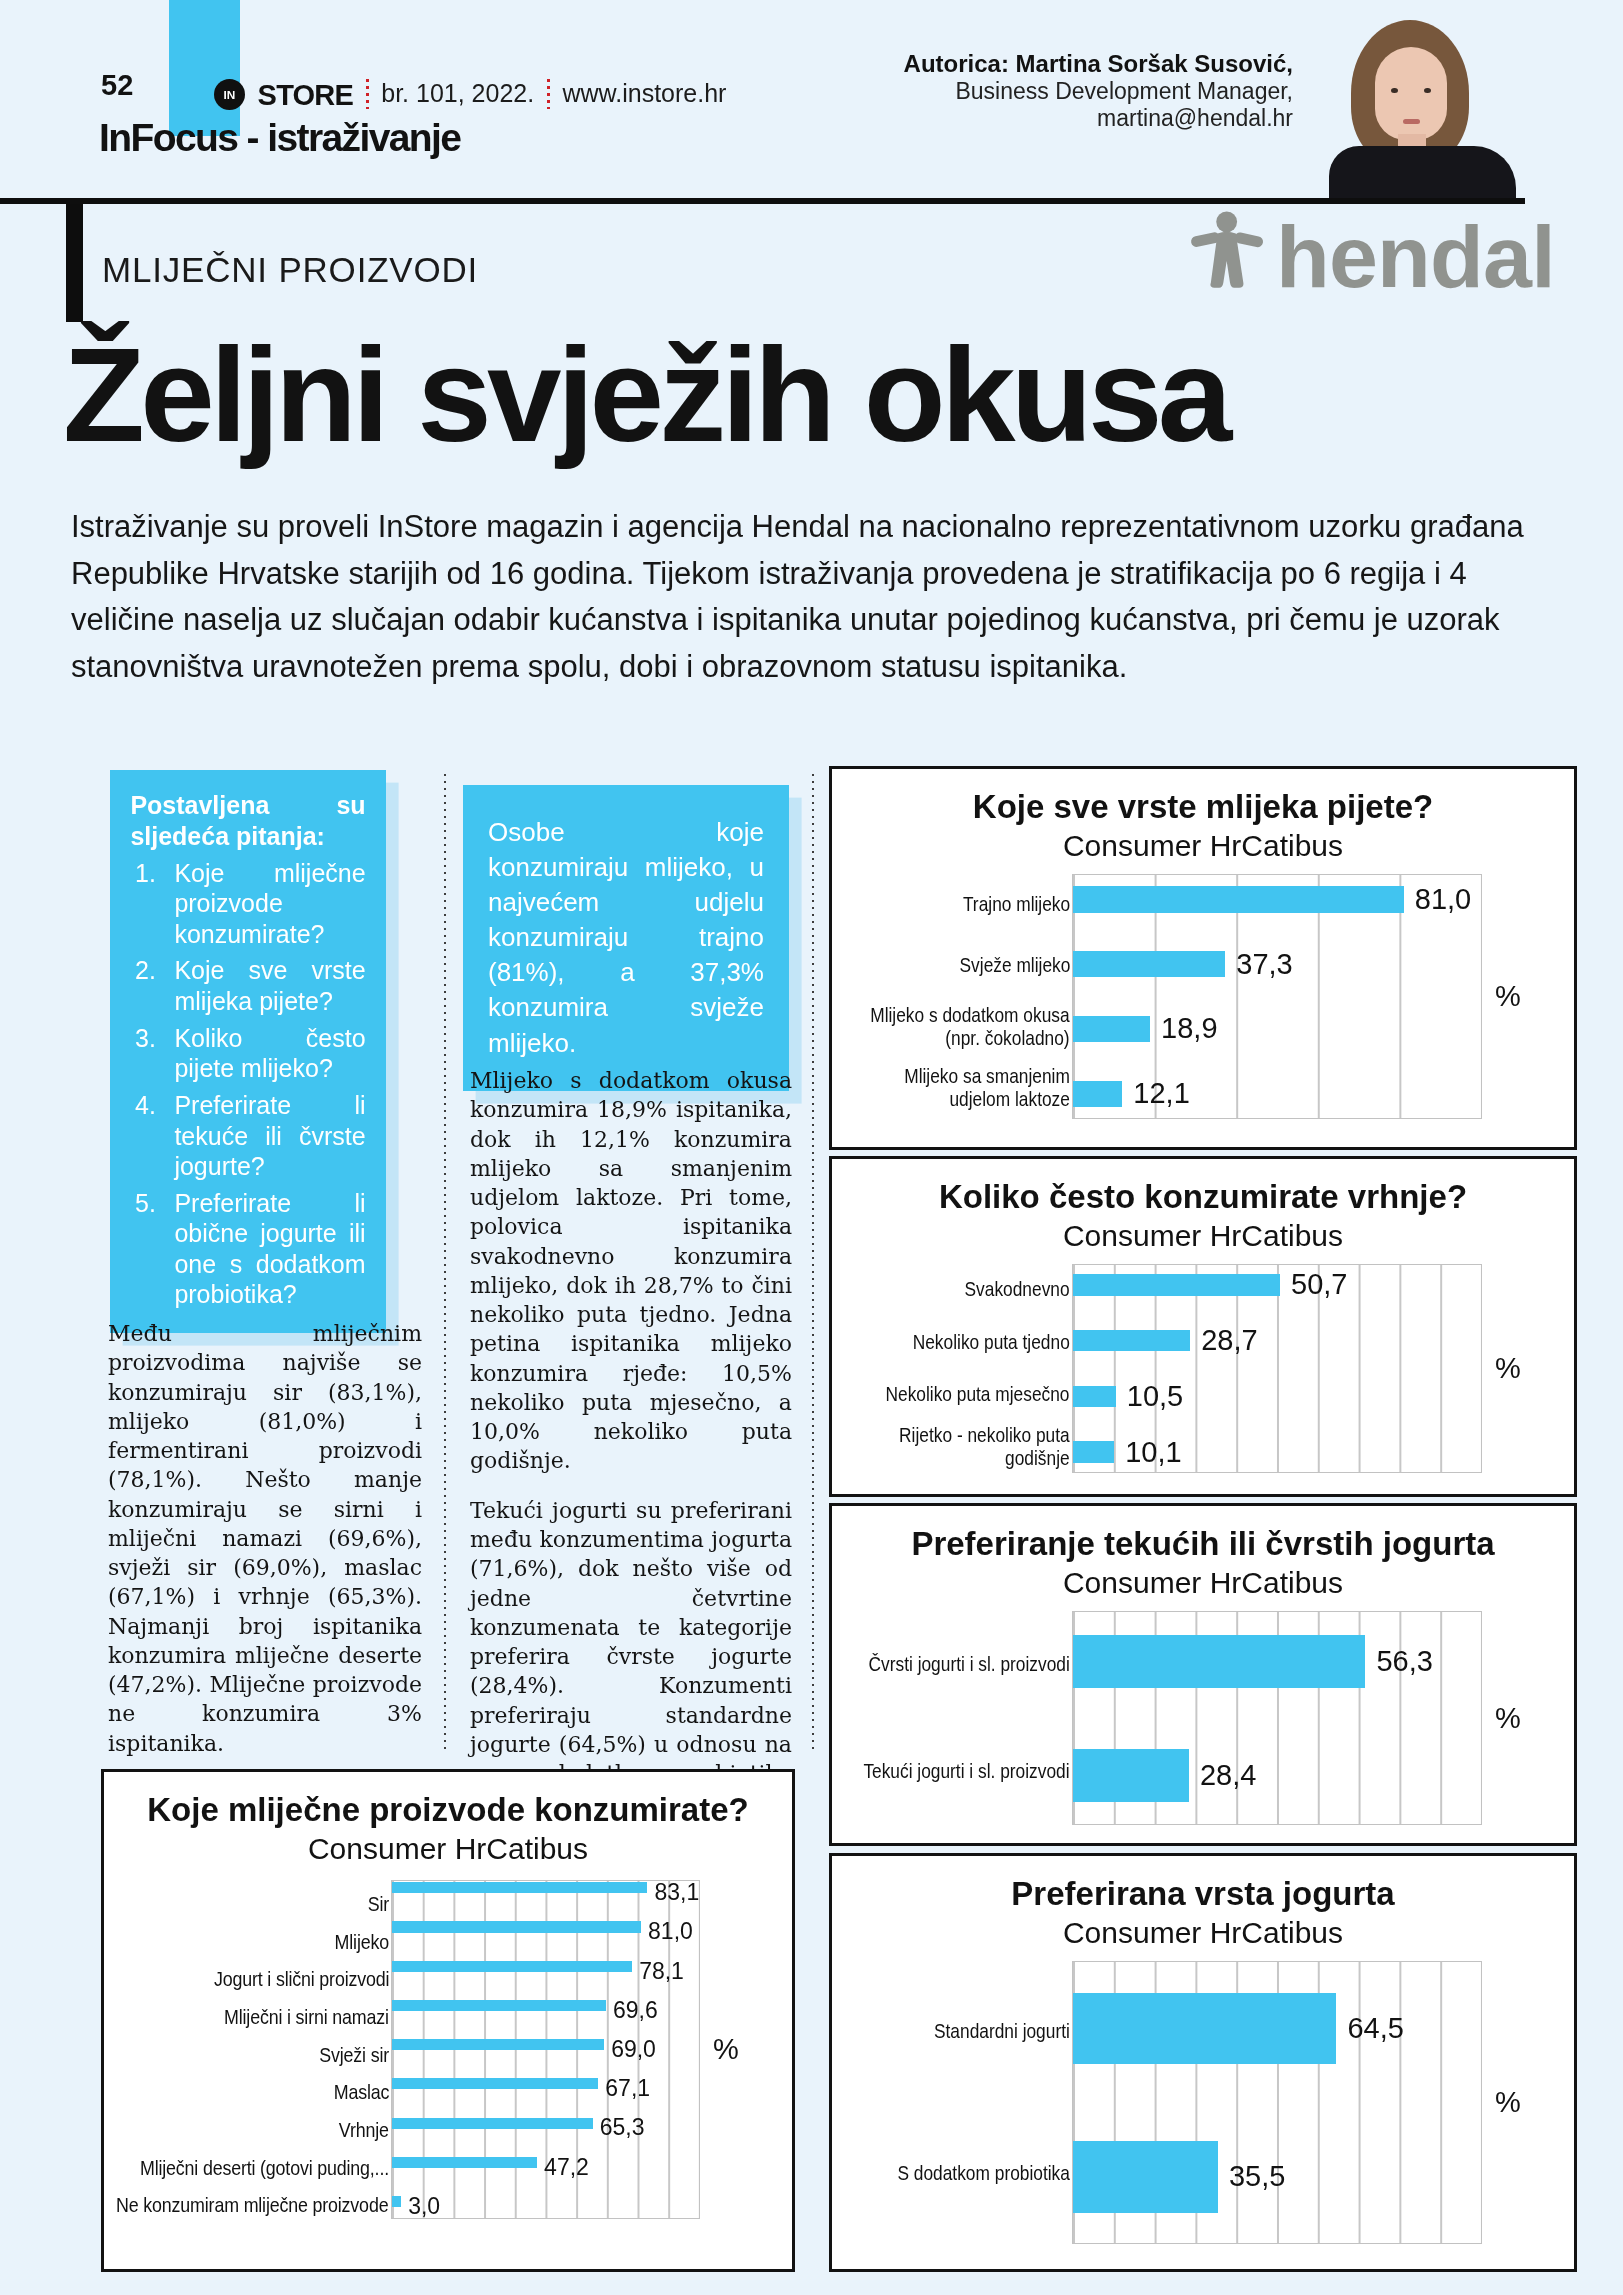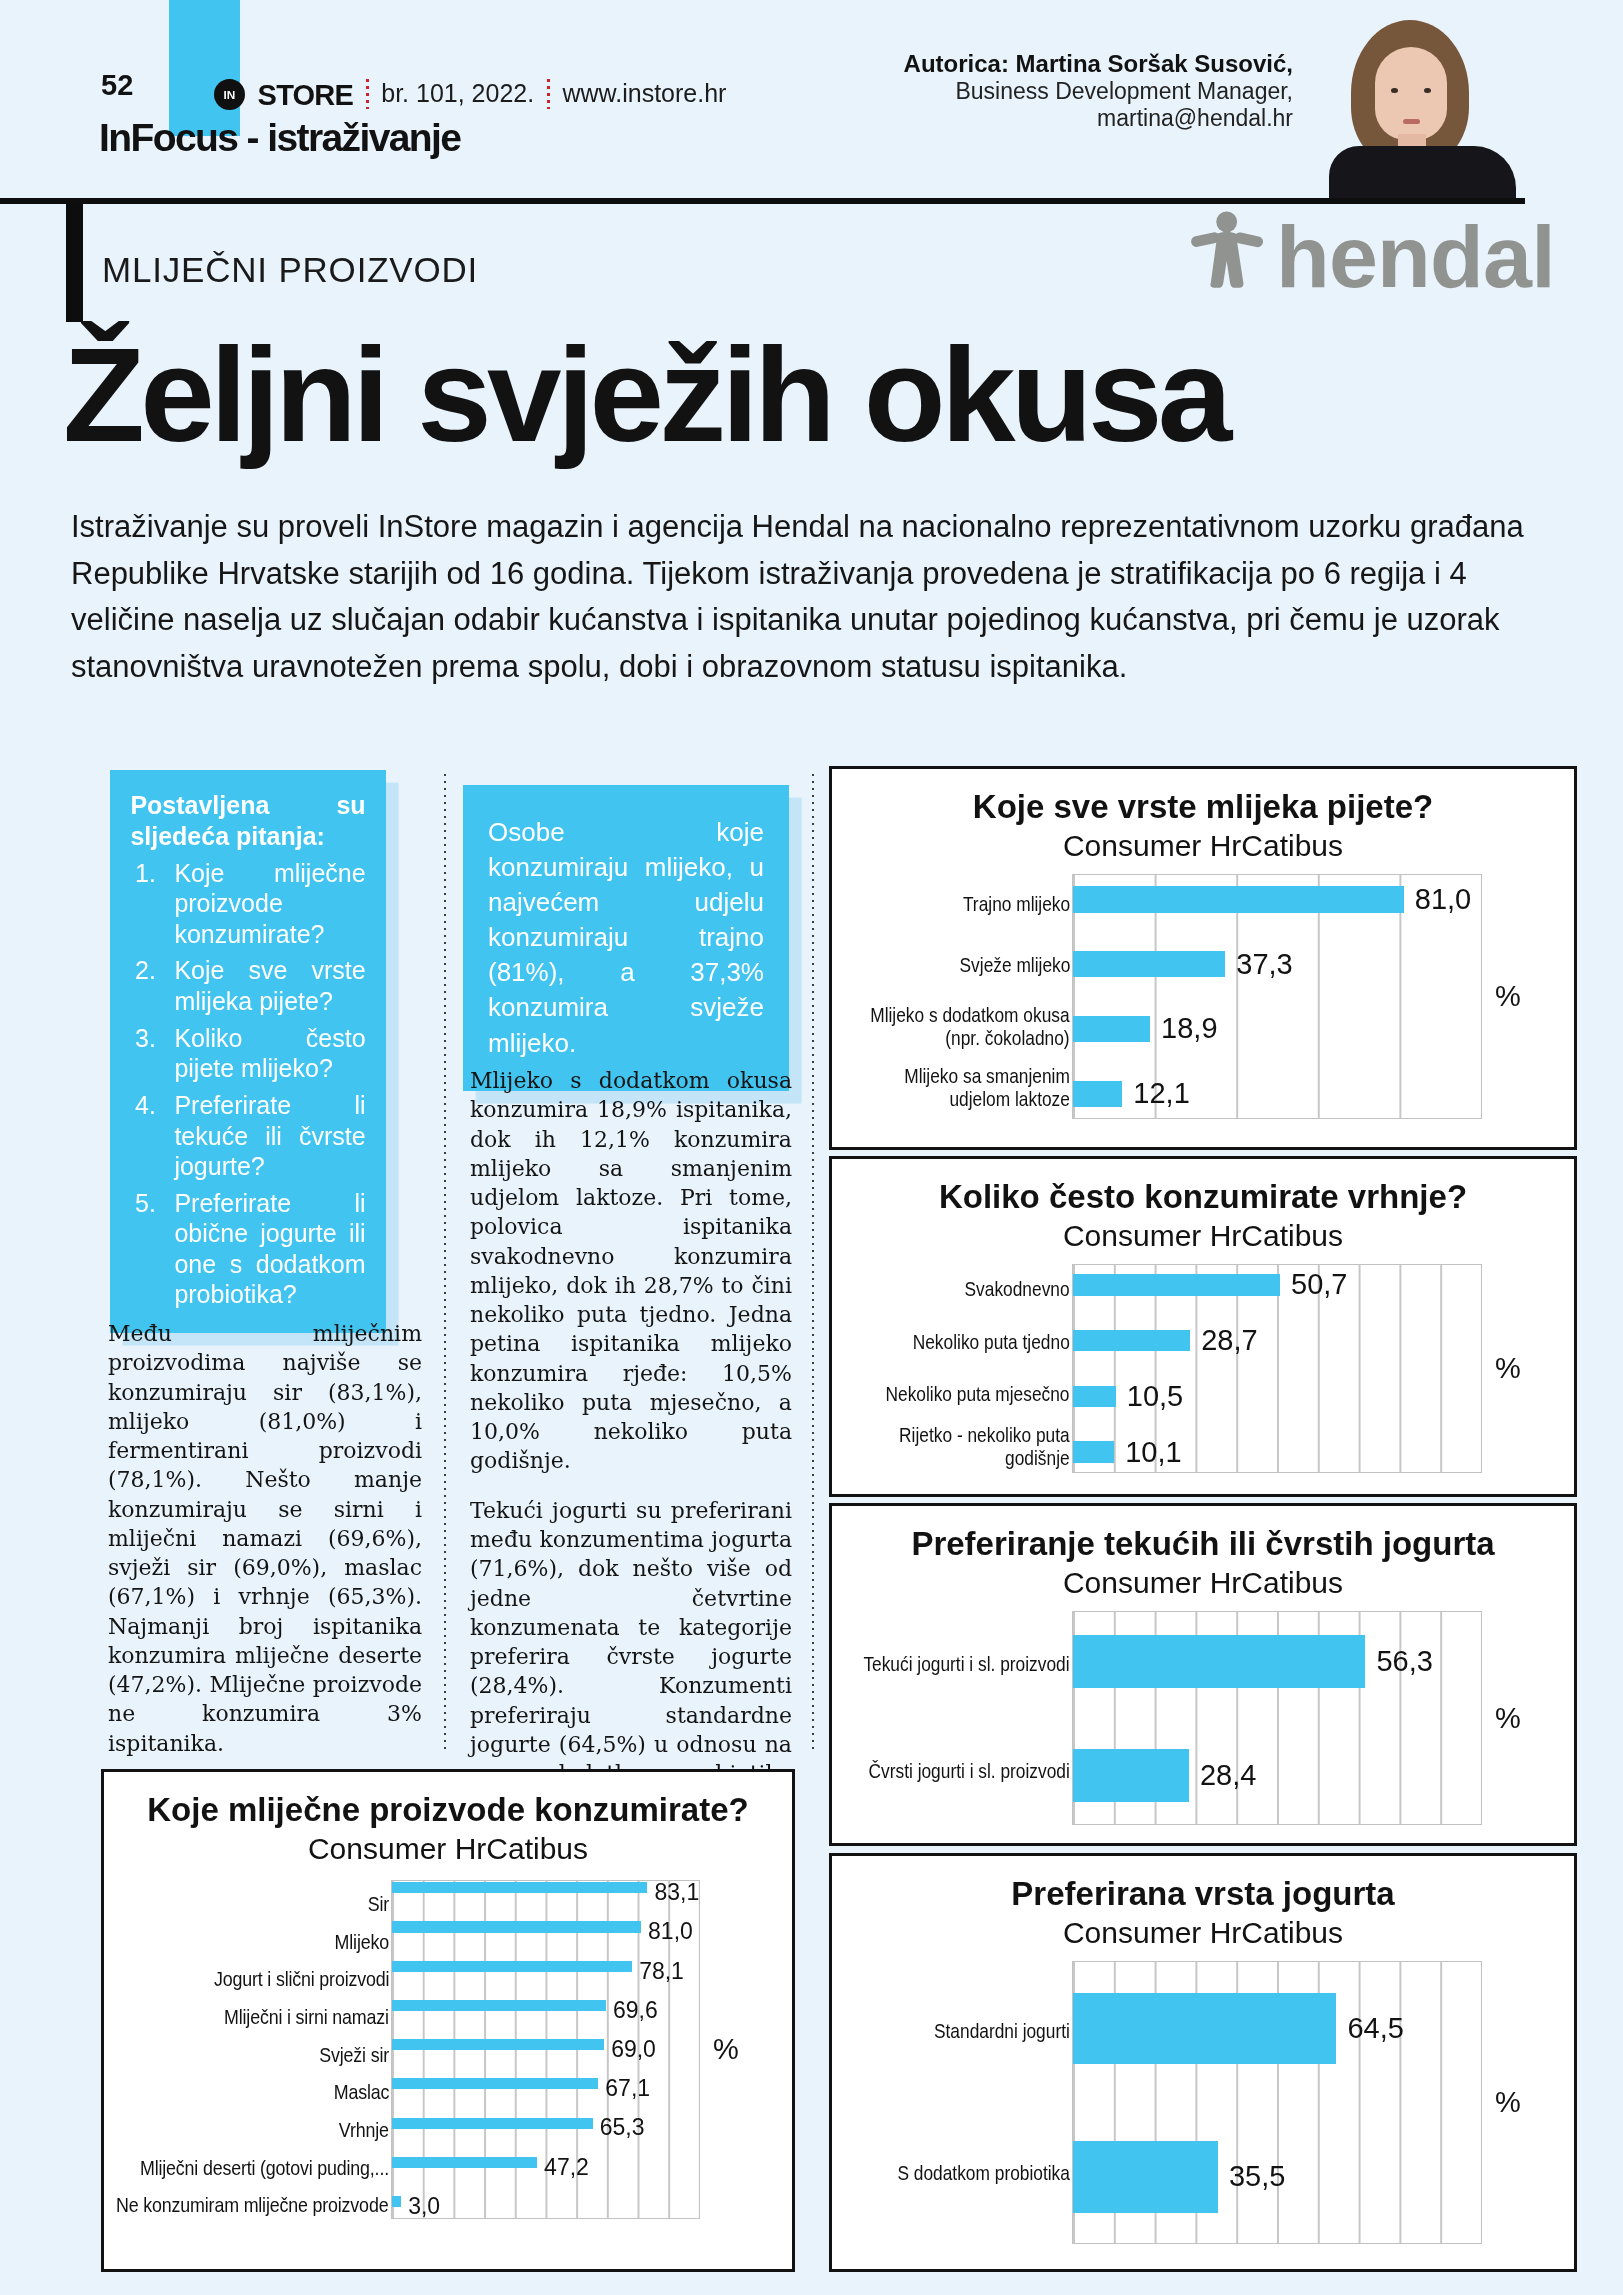--- a/index.html
+++ b/index.html
@@ -256,24 +256,24 @@
         <div class="pct">%</div>
       </div>
   </div>
 
   <div class="chart-box" id="cb3">
     <div class="chart-title">Preferiranje tekućih ili čvrstih jogurta</div>
     <div class="chart-subtitle">Consumer HrCatibus</div>
     <div class="chart-body v-mid body-c3">
         <div class="labels">
           <div class="lab">
+            <span>Čvrsti jogurti i sl. proizvodi</span>
+          </div>
+          <div class="lab">
             <span>Tekući jogurti i sl. proizvodi</span>
-          </div>
-          <div class="lab">
-            <span>Čvrsti jogurti i sl. proizvodi</span>
           </div>
         </div>
         <div class="plot" style="background-size: 10% 100%;">
           <div class="brow">
             <div class="bar" style="width: 71.6%;"></div>
             <span class="val">56,3</span>
           </div>
           <div class="brow">
             <div class="bar" style="width: 28.4%;"></div>
             <span class="val">28,4</span>

